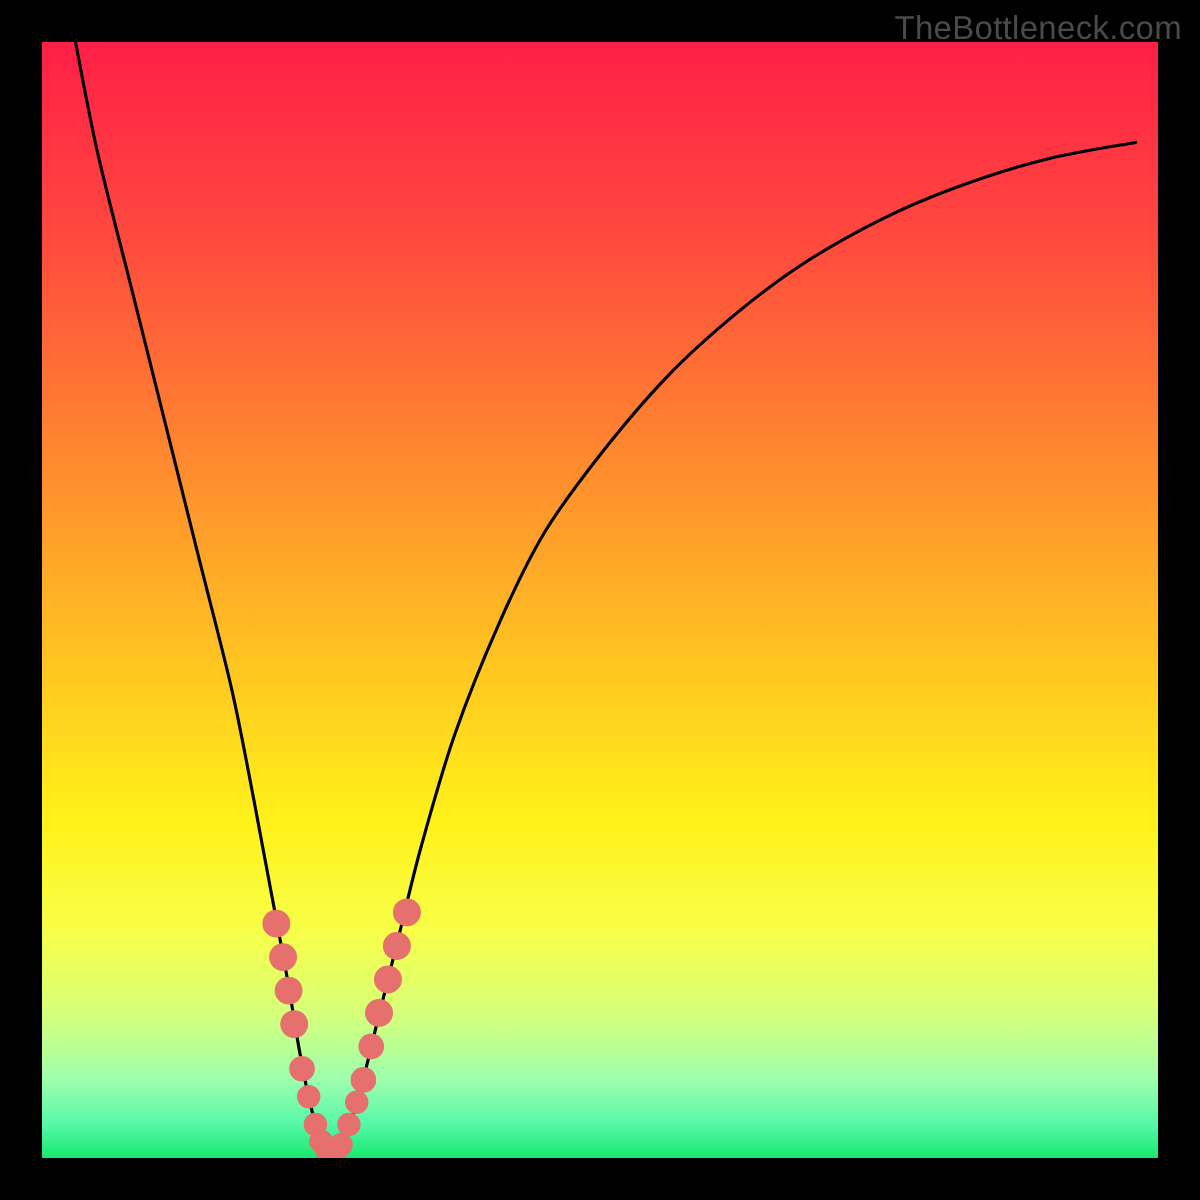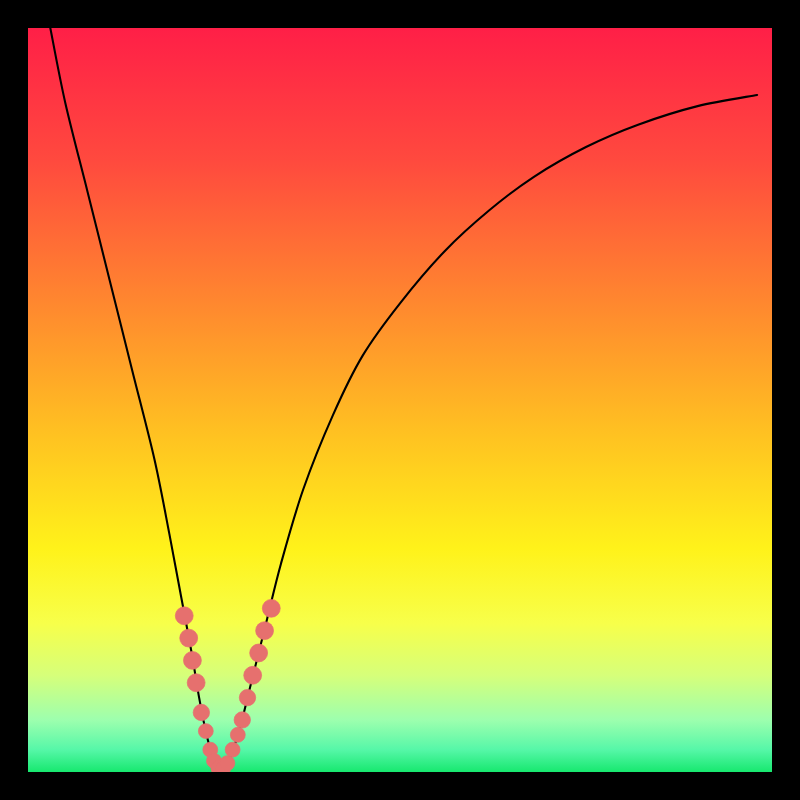--- a/index.html
+++ b/index.html
@@ -95,14 +95,15 @@
           <circle cx="29.500" cy="90.000" r="1.10" fill="#e6706e" stroke="#e6706e" stroke-width="0.1"></circle>
           <circle cx="30.200" cy="87.000" r="1.20" fill="#e6706e" stroke="#e6706e" stroke-width="0.1"></circle>
           <circle cx="31.000" cy="84.000" r="1.20" fill="#e6706e" stroke="#e6706e" stroke-width="0.1"></circle>
           <circle cx="31.800" cy="81.000" r="1.20" fill="#e6706e" stroke="#e6706e" stroke-width="0.1"></circle>
           <circle cx="32.700" cy="78.000" r="1.20" fill="#e6706e" stroke="#e6706e" stroke-width="0.1"></circle>
         </g>
     </svg>
 
   </div>
 
+  <div class="watermark">TheBottleneck.com</div>
 
 </div>
 
 </body></html>

